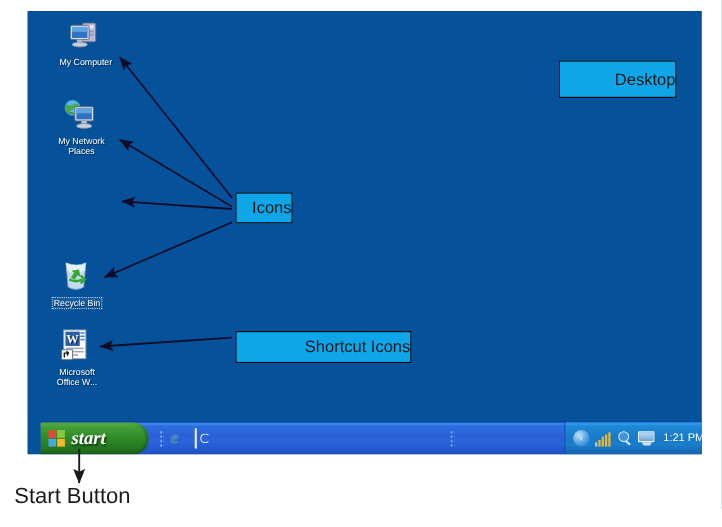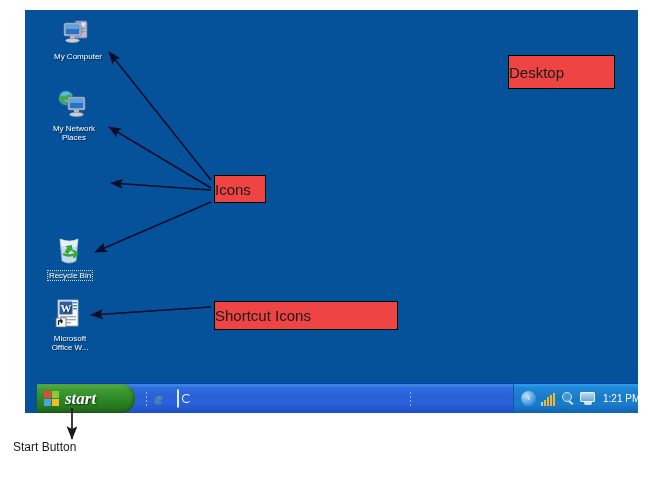--- a/index.html
+++ b/index.html
@@ -237,33 +237,33 @@
   #tray-clock {
     margin-left: 7px;
     color: #ffffff;
     font-size: 10px;
     font-family: "Liberation Sans", sans-serif;
   }
 
   
   .callout {
     position: absolute;
-    background: #ef4444;
+    background: #0ea5e9;
     border: 1px solid #000000;
     color: #1a1a1a;
     font-family: "Liberation Sans", sans-serif;
     display: flex;
     align-items: center;
-    justify-content: flex-start;
+    justify-content: flex-end;
     box-sizing: border-box;
     z-index: 30;
   }
   #callout-desktop  { left: 483px; top: 45px;  width: 107px; height: 34px; font-size: 15px; }
   #callout-icons    { left: 189px; top: 165px; width: 52px;  height: 28px; font-size: 15px; }
-  #callout-shortcut { left: 189px; top: 291px; width: 184px; height: 29px; font-size: 15px; }
+  #callout-shortcut { left: 189px; top: 291px; width: 160px; height: 29px; font-size: 15px; }
 
   
   #arrows-desktop {
     position: absolute;
     left: 0; top: 0;
     width: 613px; height: 403px;
     pointer-events: none;
     z-index: 20;
   }
   #arrow-start {
@@ -272,21 +272,21 @@
     width: 656px; height: 74px;
     z-index: 20;
     pointer-events: none;
   }
 
   
   #start-caption {
     position: absolute;
     left: 13px;
     top: 440px;
-    font-size: 12px;
+    font-size: 20px;
     color: #1a1a1a;
     font-family: "Liberation Sans", sans-serif;
   }
 </style>
 </head>
 <body>
 
 <div id="desktop">
 
   <div class="desk-icon" style="left:16px; top:6px;">

